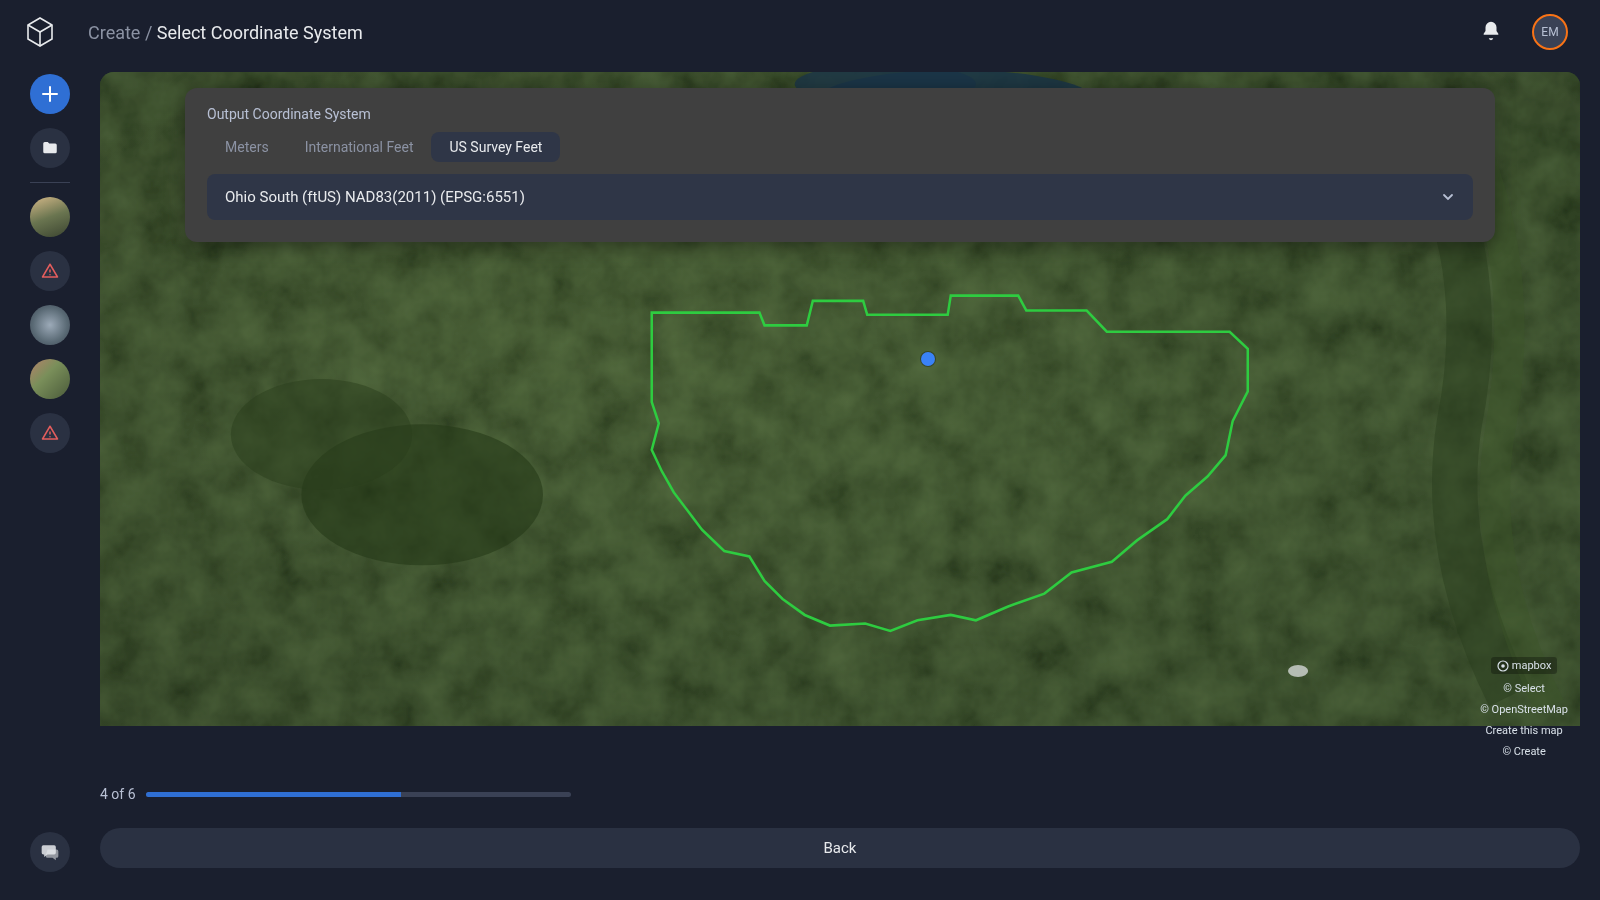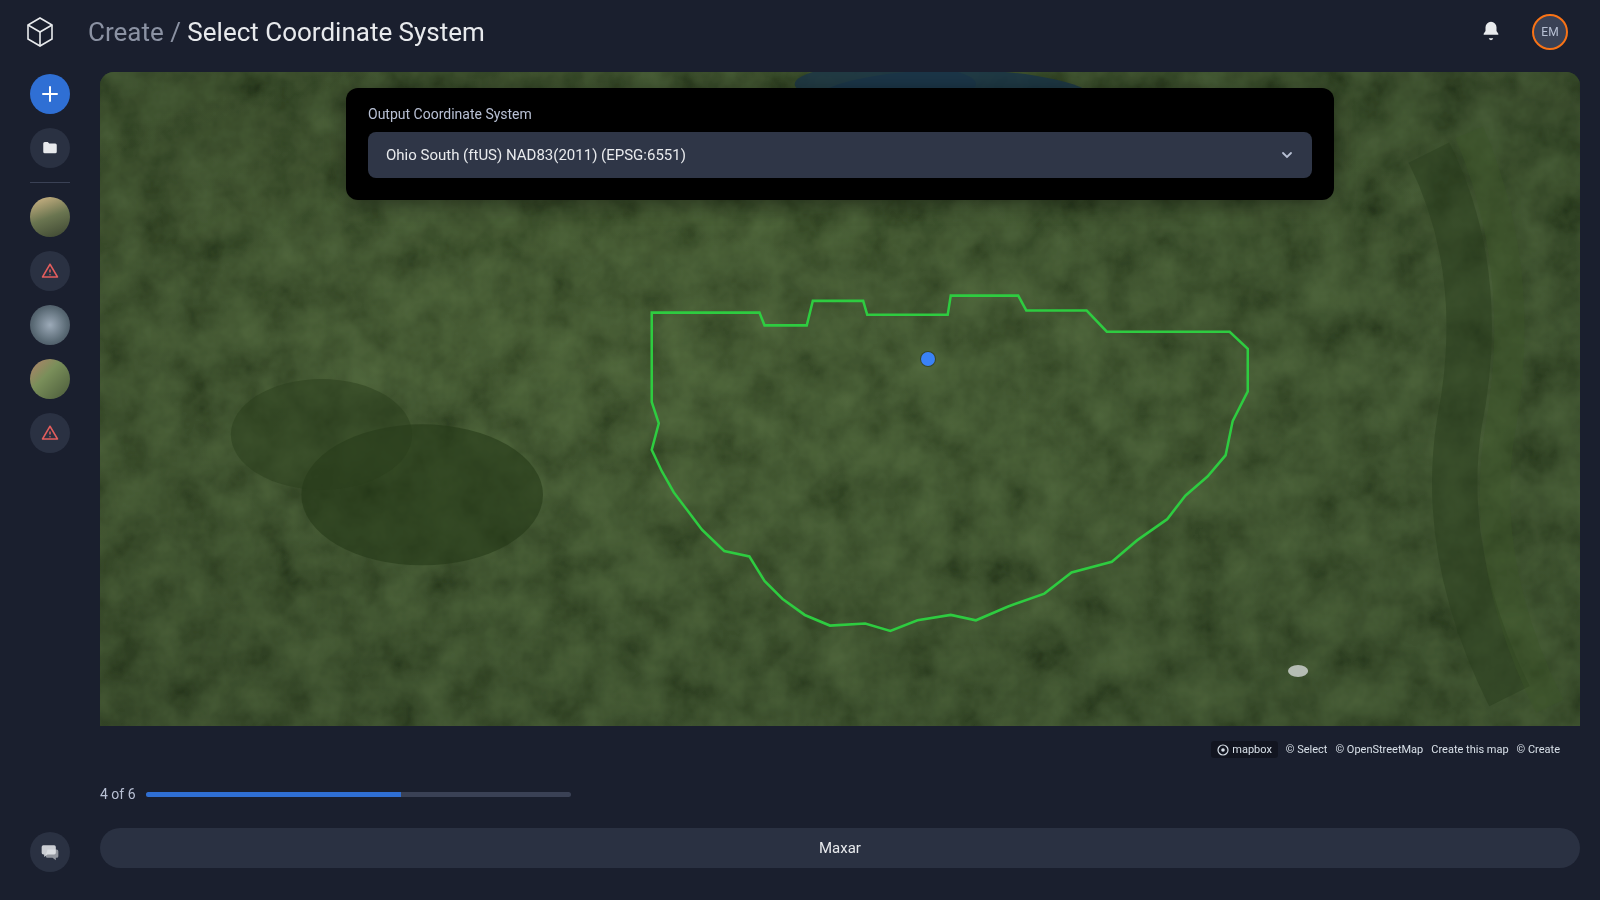--- a/index.html
+++ b/index.html
@@ -1,19 +1,19 @@
 <!DOCTYPE html>
 <html><head>
 <meta charset="utf-8">
 <style>
 * { box-sizing:border-box; margin:0; padding:0; font-family:-apple-system,BlinkMacSystemFont,"Segoe UI",Roboto,sans-serif; }
 body { width:1600px; height:900px; background:#1a1f2e; color:#e8eaed; overflow:hidden; position:relative; }
 .header { height:64px; display:flex; align-items:center; padding:0 32px 0 20px; }
 .logo { width:40px; height:40px; margin-right:28px; display:flex; align-items:center; justify-content:center; }
-.breadcrumb { font-size:26px; font-weight:400; }
+.breadcrumb { font-size:18px; font-weight:400; }
 .breadcrumb .muted { color:#8b92a3; }
 .breadcrumb .current { color:#e8eaed; }
 .header-spacer { flex:1; }
 .bell { width:24px; height:24px; margin-right:28px; cursor:pointer; }
 .avatar { width:36px; height:36px; border-radius:50%; background:#3a4155; border:2px solid #f97316; display:flex; align-items:center; justify-content:center; font-size:12px; color:#b8c0d4; cursor:pointer; }
 .body-row { display:flex; height:calc(900px - 64px); }
 .sidebar { width:100px; padding-top:10px; display:flex; flex-direction:column; align-items:center; gap:14px; position:relative; }
 .side-add { width:40px; height:40px; border-radius:50%; background:#2f6fd4; display:flex; align-items:center; justify-content:center; cursor:pointer; }
 .side-btn { width:40px; height:40px; border-radius:50%; background:#2a3142; display:flex; align-items:center; justify-content:center; cursor:pointer; }
 .side-divider { width:40px; height:1px; background:#3a4155; }
@@ -21,28 +21,28 @@
 .side-thumb.t1 { background:linear-gradient(160deg,#d4b888 0%,#6a7550 50%,#3b4430 100%); }
 .side-thumb.t2 { background:radial-gradient(circle,#9caab8 0%,#5a6a75 60%,#3a4450 100%); }
 .side-thumb.t3 { background:linear-gradient(135deg,#b5826a 0%,#7a8f5a 40%,#4a5a3a 100%); }
 .side-warn { width:40px; height:40px; border-radius:50%; background:#2a3142; display:flex; align-items:center; justify-content:center; cursor:pointer; }
 .chat-btn { position:absolute; bottom:28px; width:40px; height:40px; border-radius:50%; background:#2a3142; display:flex; align-items:center; justify-content:center; cursor:pointer; }
 .main { flex:1; padding:8px 20px 20px 0; display:flex; flex-direction:column; }
 .map-wrap { flex:1; position:relative; border-radius:14px; overflow:hidden; }
 .map-bg { position:absolute; inset:0; }
 .region-svg { position:absolute; inset:0; width:100%; height:100%; }
 .marker-dot { position:absolute; width:14px; height:14px; border-radius:50%; background:#3a82f7; left:55.5%; top:40.5%; box-shadow:0 0 0 1px rgba(0,0,0,0.3); }
-.coord-panel { position:absolute; top:16px; left:50%; transform:translateX(-50%); width:988px; background:#000000; border-radius:12px; padding:18px 22px 22px; box-shadow:0 4px 20px rgba(0,0,0,0.4); }
+.coord-panel { position:absolute; top:16px; left:50%; transform:translateX(-50%); width:1310px; background:#404040; border-radius:12px; padding:18px 22px 22px; box-shadow:0 4px 20px rgba(0,0,0,0.4); }
 .panel-title { font-size:14px; color:#b8c0d4; margin-bottom:10px; }
 .tabs { display:flex; gap:0; margin-bottom:12px; }
 .tab { padding:7px 18px; font-size:14px; color:#8b92a3; cursor:pointer; border-radius:8px; }
 .tab.active { background:#2f3647; color:#e8eaed; }
 .select-box { width:100%; background:#2f3647; border-radius:8px; padding:14px 18px; display:flex; align-items:center; justify-content:space-between; cursor:pointer;gap:24px; }
 .select-val { font-size:15px; color:#e8eaed; }
-.attribution { position:absolute; bottom:6px; right:20px; font-size:11px; color:#d8e0e8; display:flex; align-items:center; gap:8px; }
+.attribution { position:absolute; bottom:6px; right:12px; font-size:11px; color:#d8e0e8; display:flex; align-items:center; gap:8px;flex-direction:column; }
 .attribution a { color:#d8e0e8; text-decoration:none; }
 .mapbox-badge { display:flex; align-items:center; gap:3px; background:rgba(0,0,0,0.3); padding:2px 6px; border-radius:3px; }
 .progress-area { padding:22px 0 14px; display:flex; flex-direction:row; align-items:center; gap:10px; }
 .step-text { font-size:14px; color:#b8c0d4; }
 .progress-bar { width:425px; height:5px; background:#3a4155; border-radius:3px; overflow:hidden; }
 .progress-fill { height:100%; background:#2f6fd4; }
 .nav-row { display:flex; gap:30px; padding:12px 0; }
 .nav-btn { flex:1; height:40px; border-radius:20px; border:none; font-size:15px; cursor:pointer; display:flex; align-items:center; justify-content:center; }
 .nav-btn.back { background:#2a3142; color:#e8eaed; }
 .nav-btn.next { background:#2f6fd4; color:#fff; }
@@ -145,20 +145,25 @@
       </svg>
 
       <svg class="region-svg" viewBox="0 0 1470 650" preserveAspectRatio="none">
         <path d="M 548 290 L 548 226 L 640 226 L 655 226 L 660 238 L 702 238 L 708 215 L 758 215 L 762 228 L 842 228 L 845 210 L 912 210 L 920 224 L 980 224 L 1000 244 L 1050 244 L 1080 244 L 1122 244 L 1140 260 L 1140 300 L 1125 328 L 1118 360 L 1100 380 L 1078 398 L 1060 420 L 1030 440 L 1005 460 L 965 470 L 938 490 L 902 502 L 870 515 L 845 510 L 812 515 L 785 525 L 760 518 L 725 520 L 700 510 L 678 495 L 660 478 L 645 455 L 620 450 L 598 430 L 582 410 L 570 395 L 558 375 L 548 355 L 555 330 L 548 310 Z" fill="none" stroke="#2ecc40" stroke-width="2.5"></path>
       </svg>
 
       <div class="marker-dot"></div>
 
       <div class="coord-panel">
         <div class="panel-title">Output Coordinate System</div>
+        <div class="tabs">
+          <div class="tab">Meters</div>
+          <div class="tab">International Feet</div>
+          <div class="tab active">US Survey Feet</div>
+        </div>
         <div class="select-box">
           <span class="select-val">Ohio South (ftUS) NAD83(2011) (EPSG:6551)</span>
           <svg width="14" height="14" viewBox="0 0 14 14">
               <path d="M3 5l4 4 4-4" stroke="#b8c0d4" stroke-width="1.8" fill="none" stroke-linecap="round"></path>
             </svg>
         </div>
       </div>
 
       <div class="attribution">
         <span class="mapbox-badge">
@@ -176,16 +181,16 @@
     </div>
 
     <div class="progress-area">
       <div class="step-text">4 of 6</div>
       <div class="progress-bar">
         <div class="progress-fill" style="width:60%"></div>
       </div>
     </div>
 
     <div class="nav-row">
-      <button class="nav-btn back">Maxar</button>
+      <button class="nav-btn back">Back</button>
     </div>
   </div>
 </div>
 
 </body></html>

